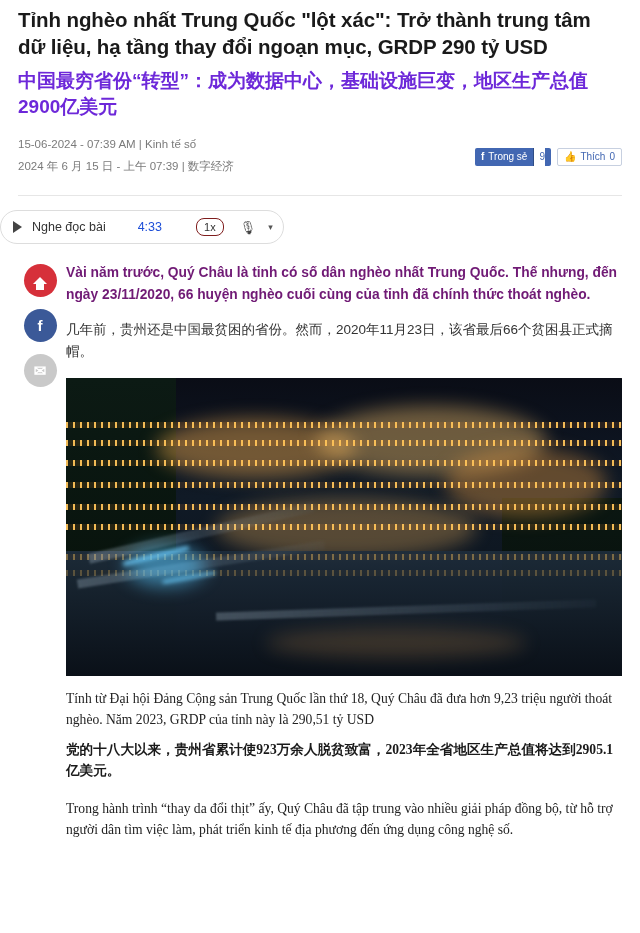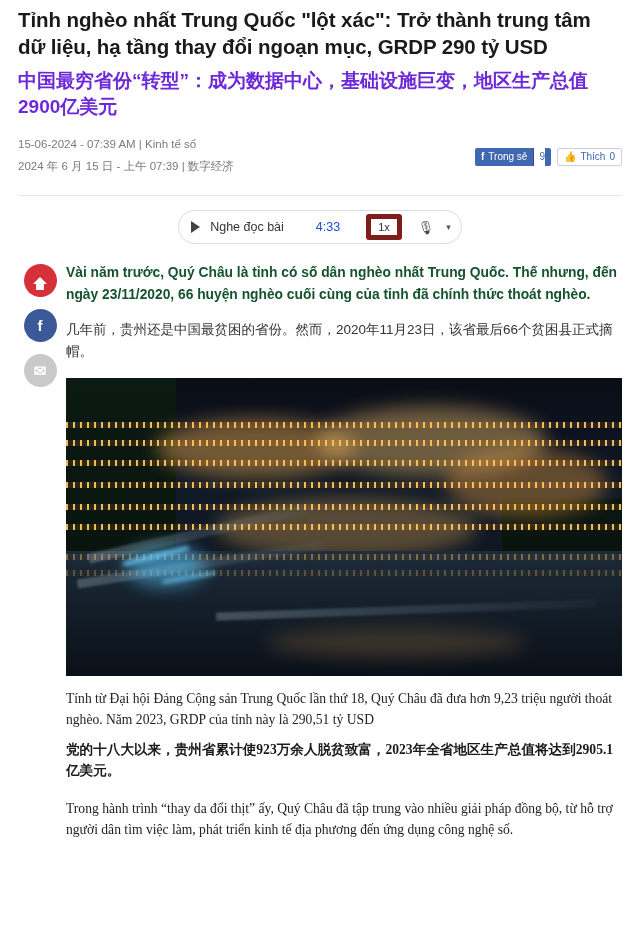--- a/index.html
+++ b/index.html
@@ -84,21 +84,21 @@
     font-size: 10px;
   }
   .divider {
     border: 0;
     border-top: 1px solid #e6e6e6;
     margin: 18px 0 0 0;
   }
   
   .audio-wrap {
     display: flex;
-    justify-content: center;
+    justify-content: flex-start;
     padding: 14px 0 16px 0;
   }
   .audio-player {
     display: flex;
     align-items: center;
     gap: 10px;
     border: 1px solid #dddddd;
     border-radius: 20px;
     height: 34px;
     padding: 0 10px 0 12px;
@@ -114,23 +114,23 @@
   .audio-label {
     font-size: 12.5px;
     color: #333333;
   }
   .audio-time {
     font-size: 12.5px;
     color: #1d4ed8;
     margin-left: 22px;
   }
   .speed-box {
-    margin-left: 16px;
-    border: 5px solid #7f1d1d;
-    border-radius: 3px;
+    margin-left: 24px;
+    border: 1px solid #7f1d1d;
+    border-radius: 8px;
     font-size: 11px;
     color: #333;
     padding: 2px 7px;
   }
   .mic-icon { font-size: 13px; color: #444; margin-left: 6px; }
   .caret { font-size: 9px; color: #555; margin-left: 2px; }
   
   .content {
     display: flex;
     padding: 0 18px 0 14px;
@@ -173,21 +173,21 @@
   }
   .article {
     flex: 1;
     padding-top: 2px;
   }
   p.para {
     margin: 0 0 14px 0;
     font-size: 13.8px;
     line-height: 1.55;
     font-weight: bold;
-    color: #14532d;
+    color: #701a75;
   }
   p.para-cn {
     margin: 0 0 16px 0;
     font-size: 13.5px;
     line-height: 1.6;
     color: #333333;
   }
   p.cap {
     margin: 0 0 8px 0;
     font-size: 13.6px;

